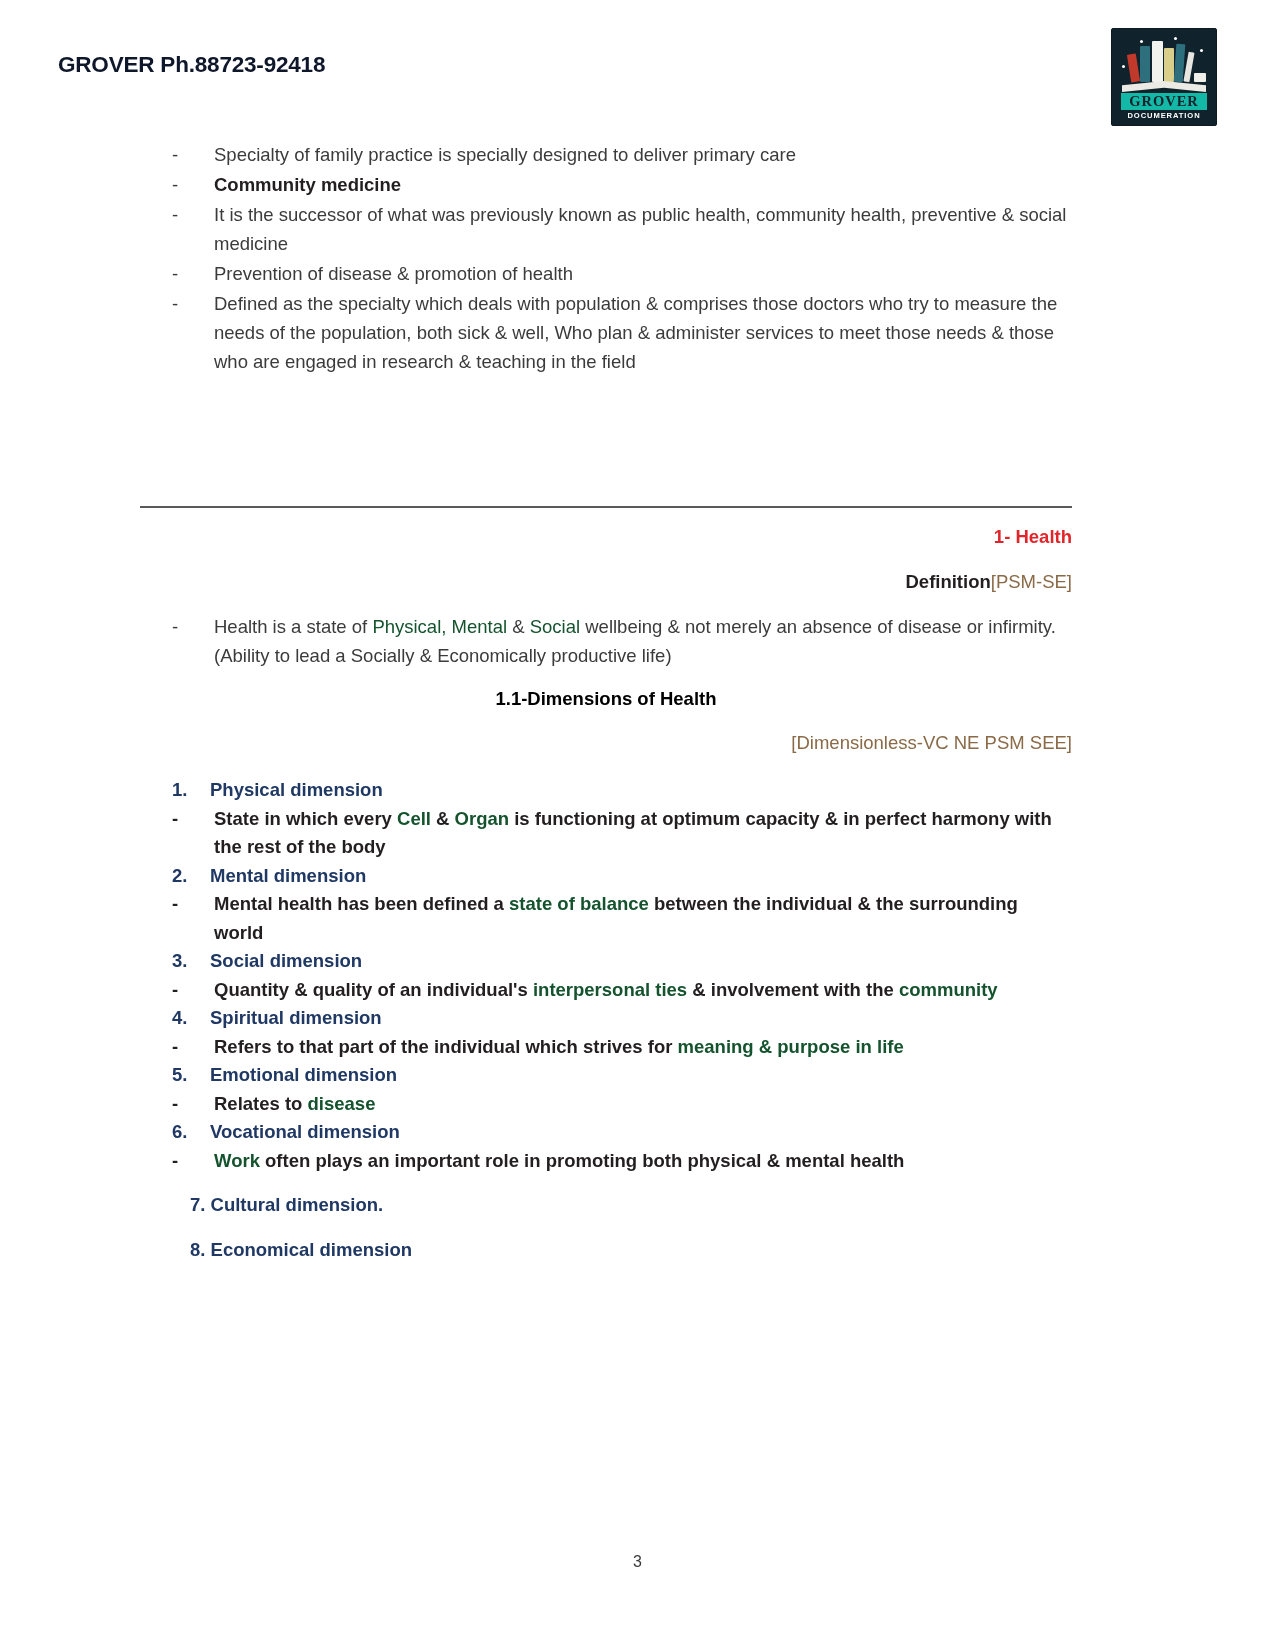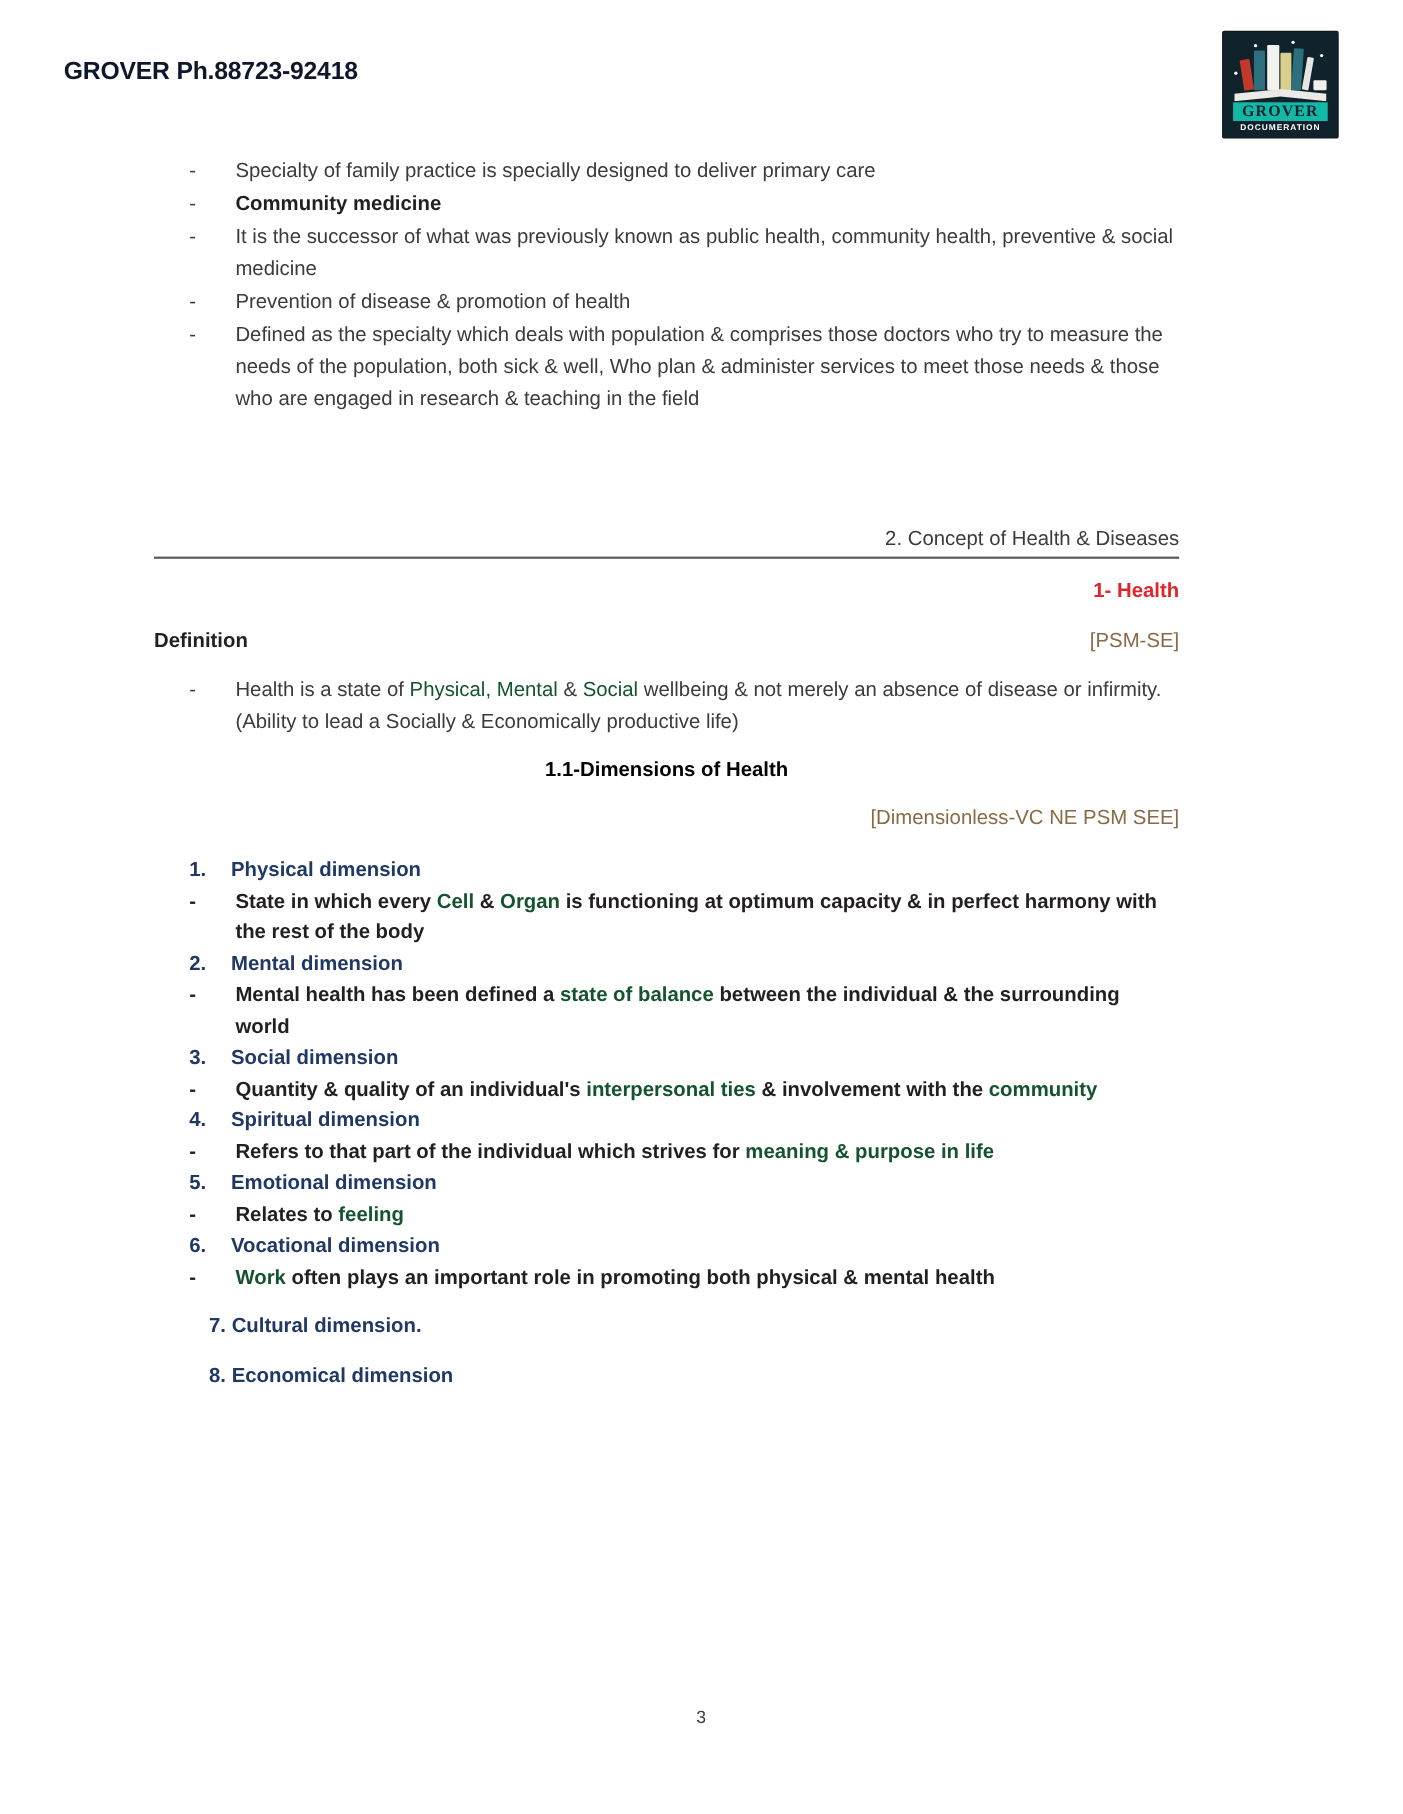--- a/index.html
+++ b/index.html
@@ -189,21 +189,21 @@
     font-size: 18.5px;
     color: #000000;
   }
 
   .definition-row {
     position: absolute;
     top: 571px;
     left: 140px;
     width: 932px;
     display: flex;
-    justify-content: space-between;
+    justify-content: flex-end;
     align-items: baseline;
     font-size: 18.5px;
   }
   .definition-row .label {
     font-weight: bold;
     color: #231f20;
   }
   .tag-brown { color: #8a6a47; }
 
   #definition-list {
@@ -308,21 +308,20 @@
     <li class="bullet-row">
       <span class="dash">-</span>
       <span class="txt">Prevention of disease &amp; promotion of health</span>
     </li>
     <li class="bullet-row">
       <span class="dash">-</span>
       <span class="txt">Defined as the specialty which deals with population &amp; comprises those doctors who try to measure the needs of the population, both sick &amp; well, Who plan &amp; administer services to meet those needs &amp; those who are engaged in research &amp; teaching in the field</span>
     </li>
   </ul>
 
-  <div class="chapter-line">2. Concept of Health &amp; Diseases</div>
   <div class="rule"></div>
 
   <div class="section-heading" id="heading-health">1- Health</div>
 
   <div class="definition-row">
     <span class="label">Definition</span>
     <span class="tag-brown">[PSM-SE]</span>
   </div>
 
   <ul class="bullet-list" id="definition-list">
@@ -372,21 +371,21 @@
       <span class="dash">-</span>
       <span class="txt"><span>Refers to that part of the individual which strives for </span><span class="hl">meaning &amp; purpose in life</span><span></span></span>
     </li>
 
     <li class="bullet-row head">
       <span class="num">5.</span>
       <span class="txt">Emotional dimension</span>
     </li>
     <li class="bullet-row sub">
       <span class="dash">-</span>
-      <span class="txt"><span>Relates to </span><span class="hl">feeling</span><span></span></span>
+      <span class="txt"><span>Relates to </span><span class="hl">disease</span><span></span></span>
     </li>
 
     <li class="bullet-row head">
       <span class="num">6.</span>
       <span class="txt">Vocational dimension</span>
     </li>
     <li class="bullet-row sub">
       <span class="dash">-</span>
       <span class="txt"><span></span><span class="hl">Work</span><span> often plays an important role in promoting both physical &amp; mental health</span></span>
     </li>

